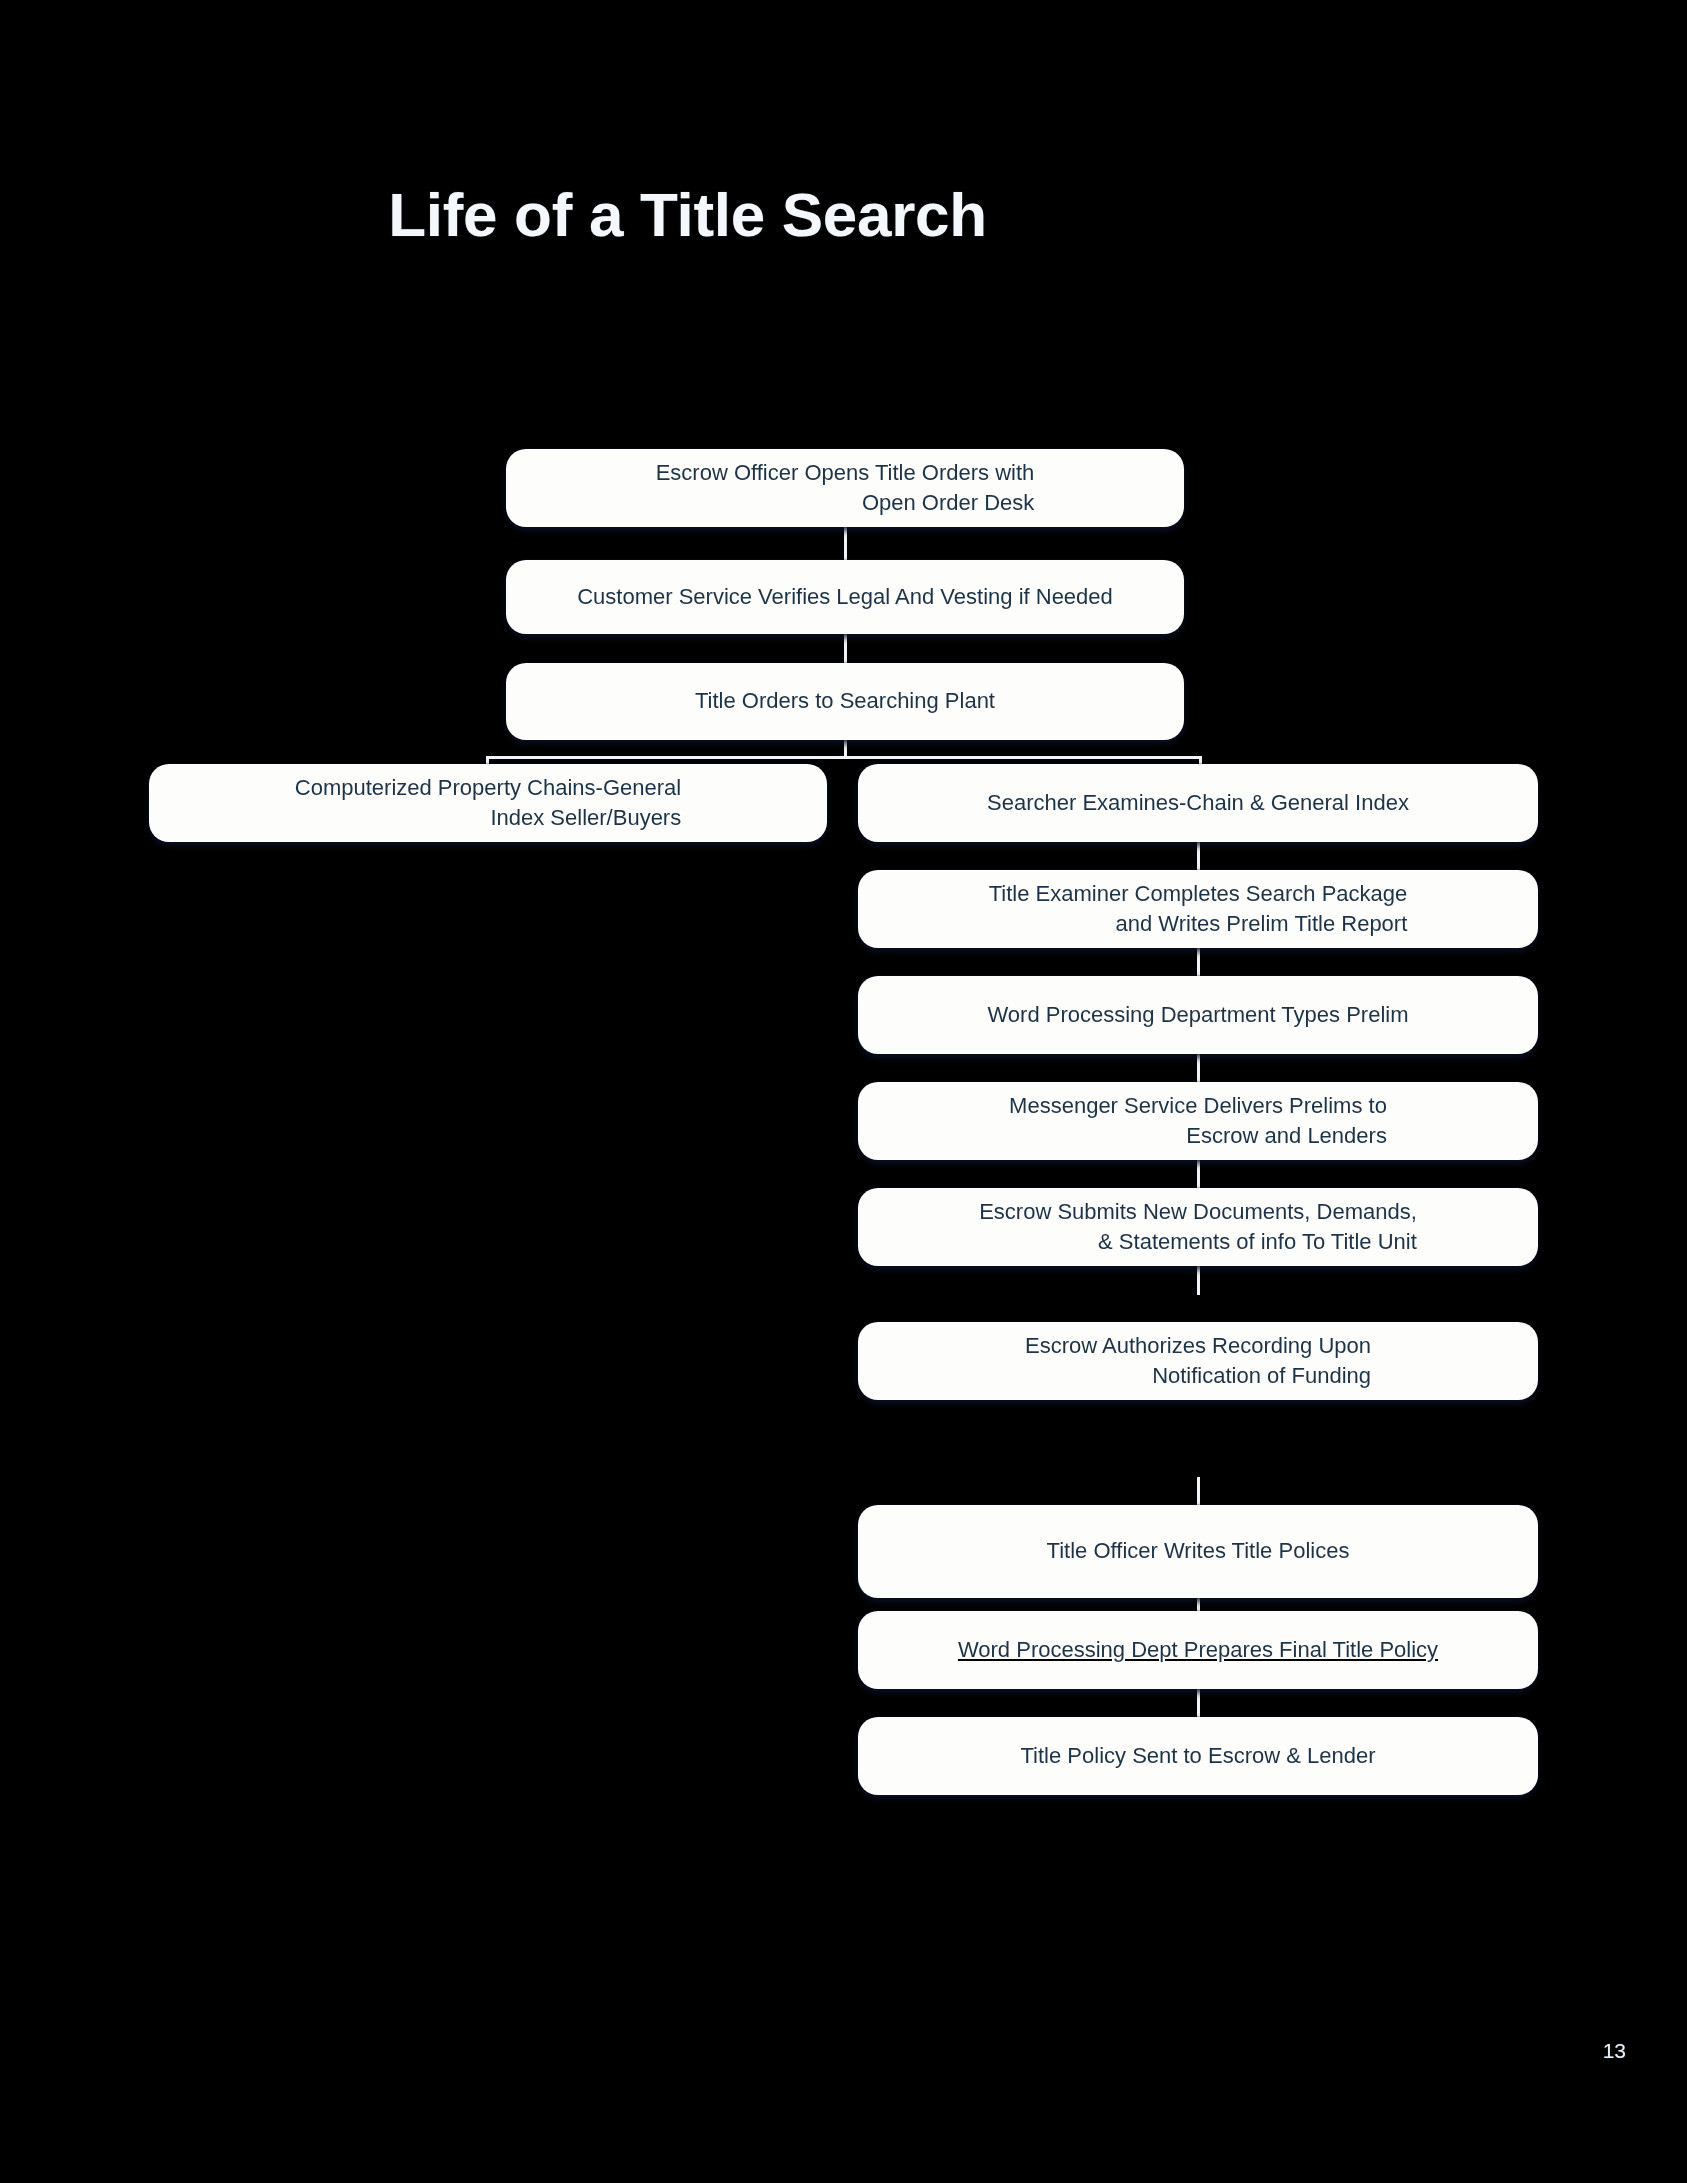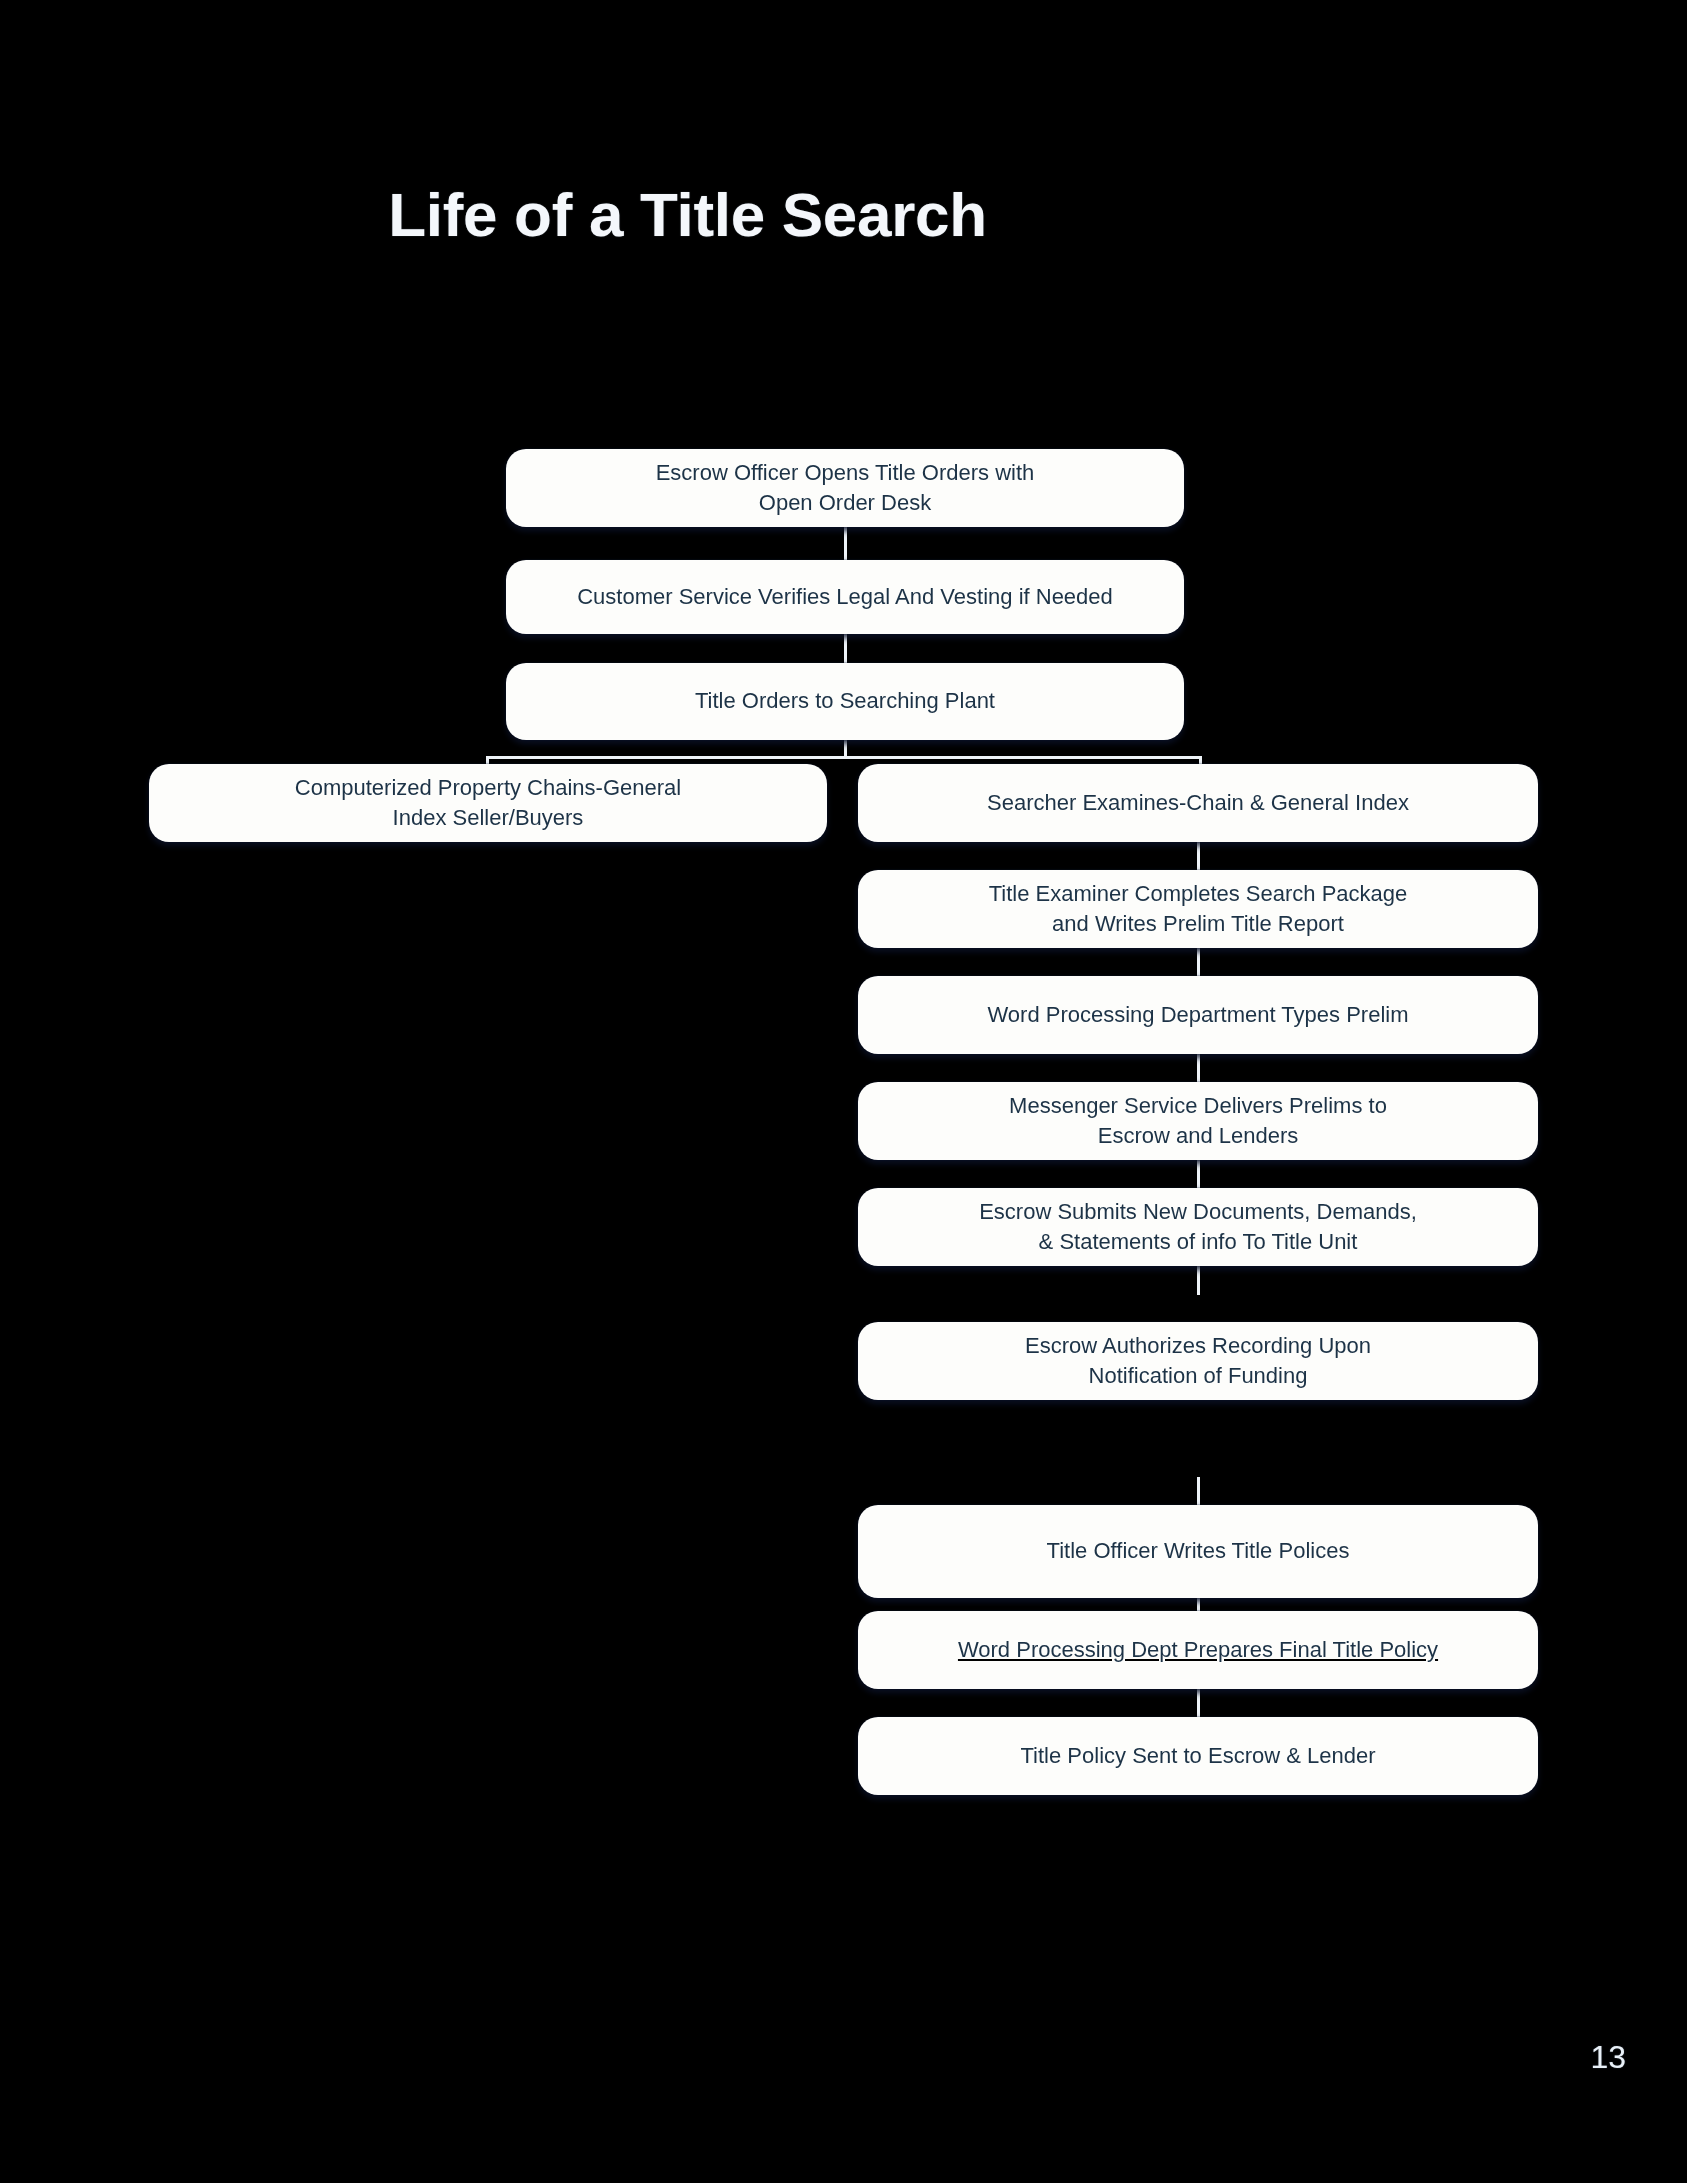--- a/index.html
+++ b/index.html
@@ -39,21 +39,21 @@
   
   .node {
     position: absolute;
     background: #fdfdfb;
     border-radius: 20px;
     box-shadow: 0 3.3px 6.6px rgba(10,18,40,0.85),
                 0 0 0 0.7px rgba(20,32,60,0.25);
     display: flex;
     align-items: center;
     justify-content: center;
-    text-align: center;
+    text-align: right;
     box-sizing: border-box;
     padding: 2.6px 17px;
     z-index: 3;
   }
   .node .label {
     color: #1d3347;
     font-size: 22px;
     line-height: 1.38;
     font-weight: 400;
     white-space: pre-line;
@@ -67,21 +67,21 @@
   }
   .conn.v { width: 2.6px; }
   .conn.h { height: 2.6px; }
 
   
   .page-number {
     position: absolute;
     right: 61px;
     top: 2039px;
     color: #e9f0f7;
-    font-size: 32px;
+    font-size: 21px;
     font-weight: 400;
     text-shadow: 0 0 1.3px rgba(180,210,240,0.4);
   }
 </style>
 </head>
 <body>
 
 <div id="page">
 
   <h1 class="page-title">Life of a Title Search</h1>

